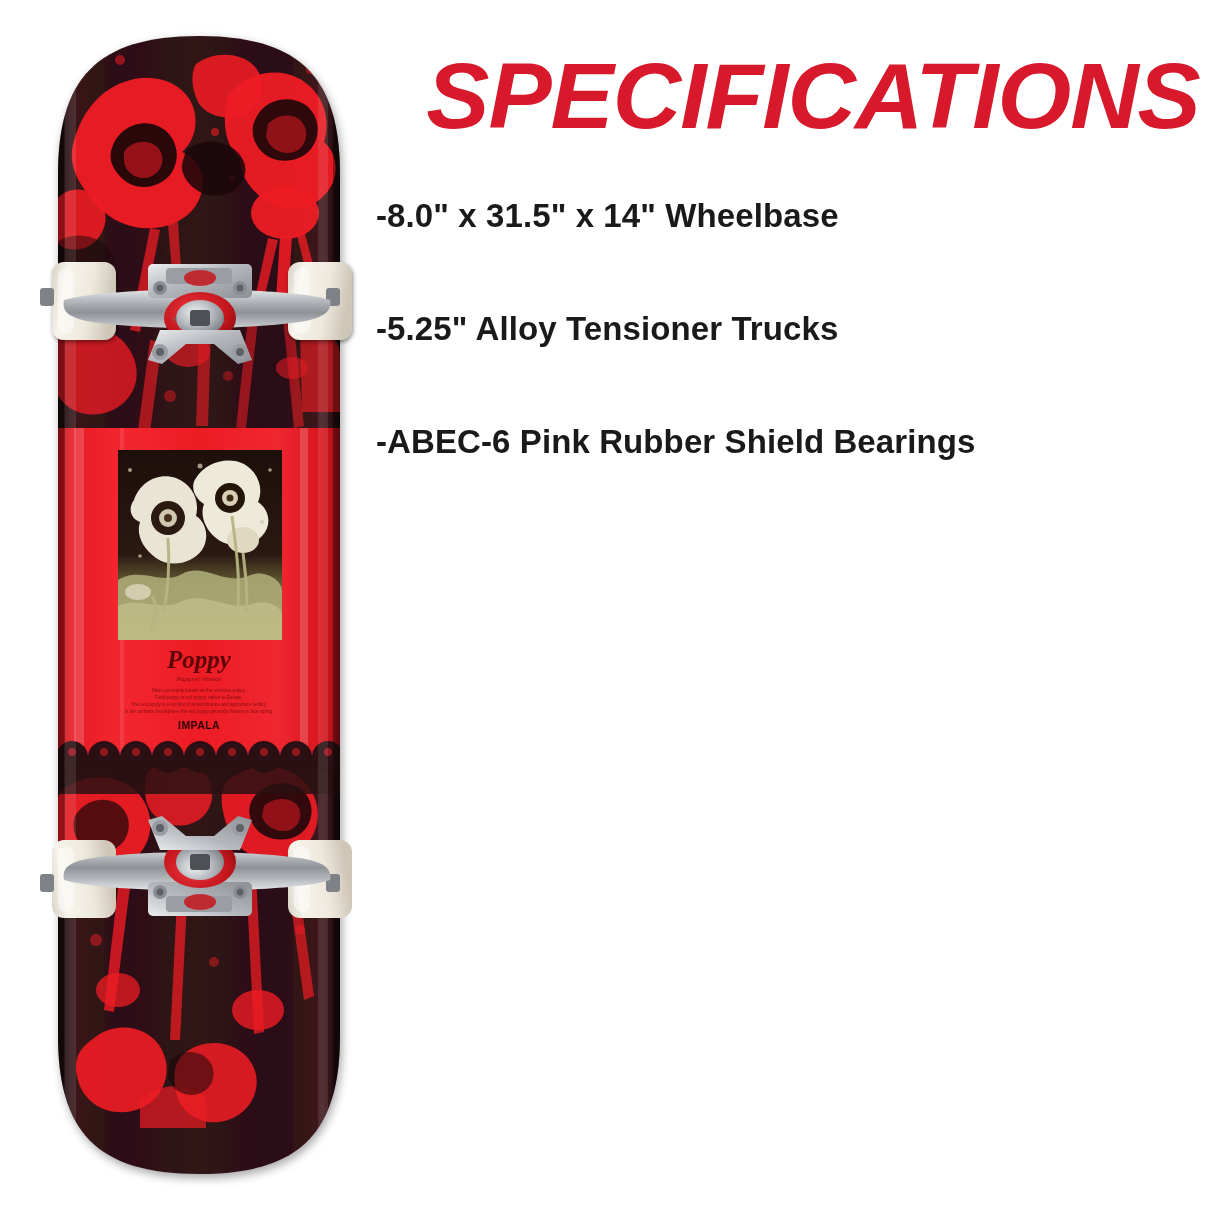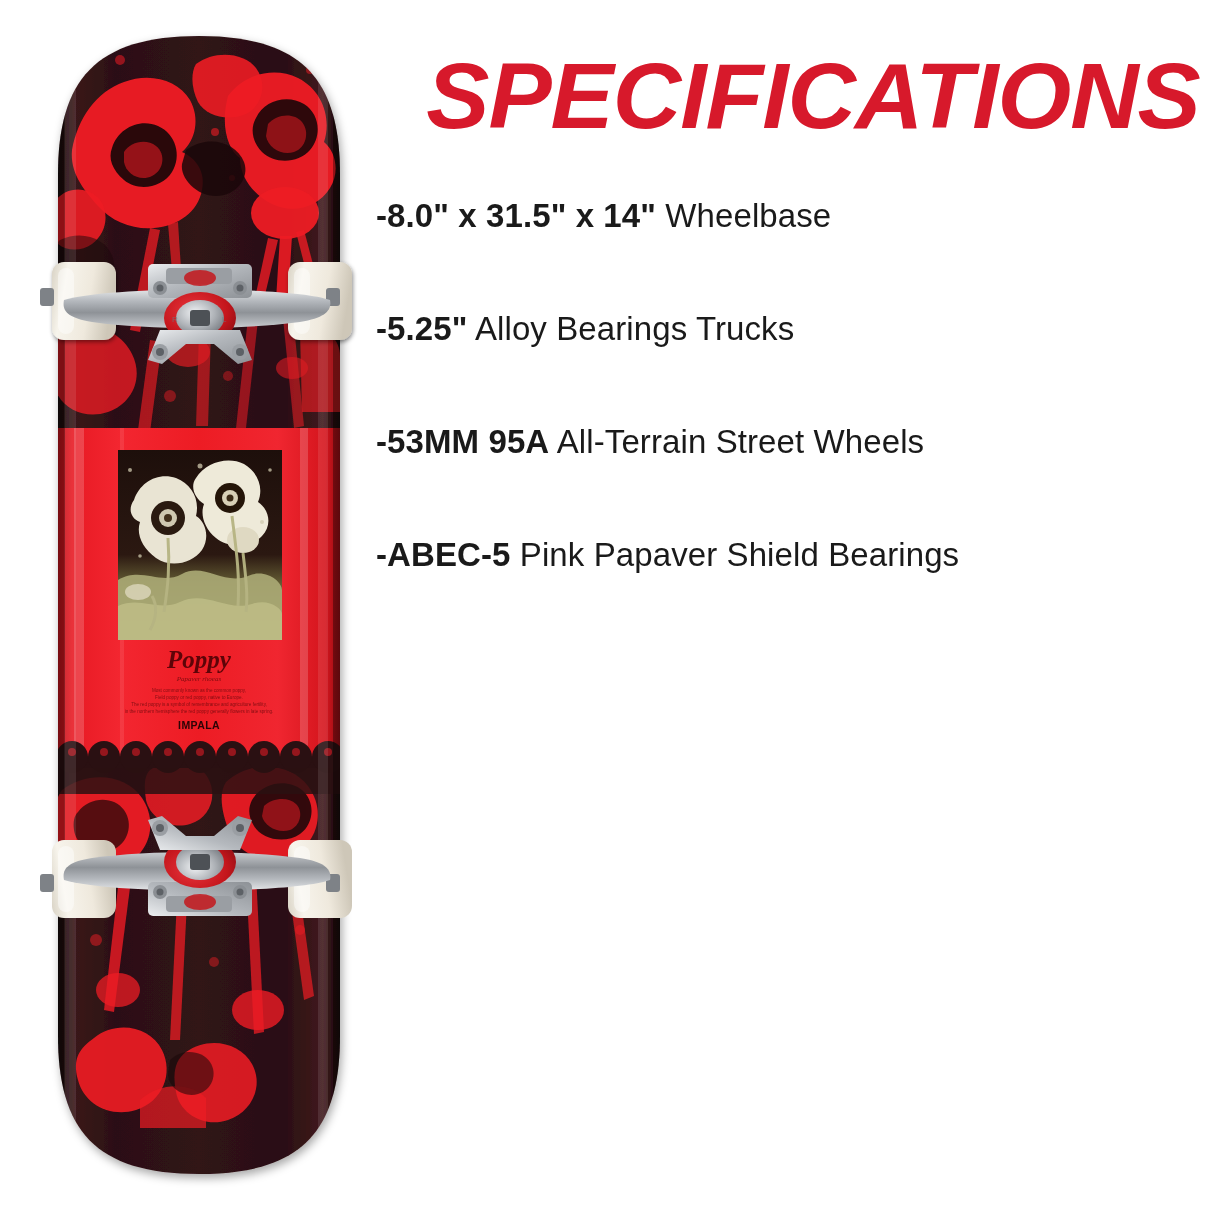--- a/index.html
+++ b/index.html
@@ -84,21 +84,21 @@
     letter-spacing: 0.1px;
   }
   .spec-dash {
     font-weight: bold;
     font-size: 33px;
   }
   .spec-strong {
     font-weight: bold;
   }
   .spec-rest {
-    font-weight: normal;
+    font-weight: bold;
   }
 
   
   .poppy-label-script {
     font-family: "Liberation Serif", serif;
     font-style: italic;
     font-weight: bold;
   }
 </style>
 </head>
@@ -497,32 +497,27 @@
       <div class="spec-row">
         <div class="spec-line">
           <span class="spec-dash">-</span><span class="spec-strong">8.0" x 31.5" x 14"</span><span class="spec-rest"> Wheelbase</span>
         </div>
       </div>
 
 
 
       <div class="spec-row">
         <div class="spec-line">
-          <span class="spec-dash">-</span><span class="spec-strong">5.25"</span><span class="spec-rest"> Alloy Bearings Trucks</span>
+          <span class="spec-dash">-</span><span class="spec-strong">5.25"</span><span class="spec-rest"> Alloy Tensioner Trucks</span>
         </div>
       </div>
 
+
       <div class="spec-row">
         <div class="spec-line">
-          <span class="spec-dash">-</span><span class="spec-strong">53MM 95A</span><span class="spec-rest"> All-Terrain Street Wheels</span>
+          <span class="spec-dash">-</span><span class="spec-strong">ABEC-6</span><span class="spec-rest"> Pink Rubber Shield Bearings</span>
         </div>
       </div>
 
-      <div class="spec-row">
-        <div class="spec-line">
-          <span class="spec-dash">-</span><span class="spec-strong">ABEC-5</span><span class="spec-rest"> Pink Papaver Shield Bearings</span>
-        </div>
-      </div>
-
     </div>
   </div>
 
 </div>
 
 </body></html>

